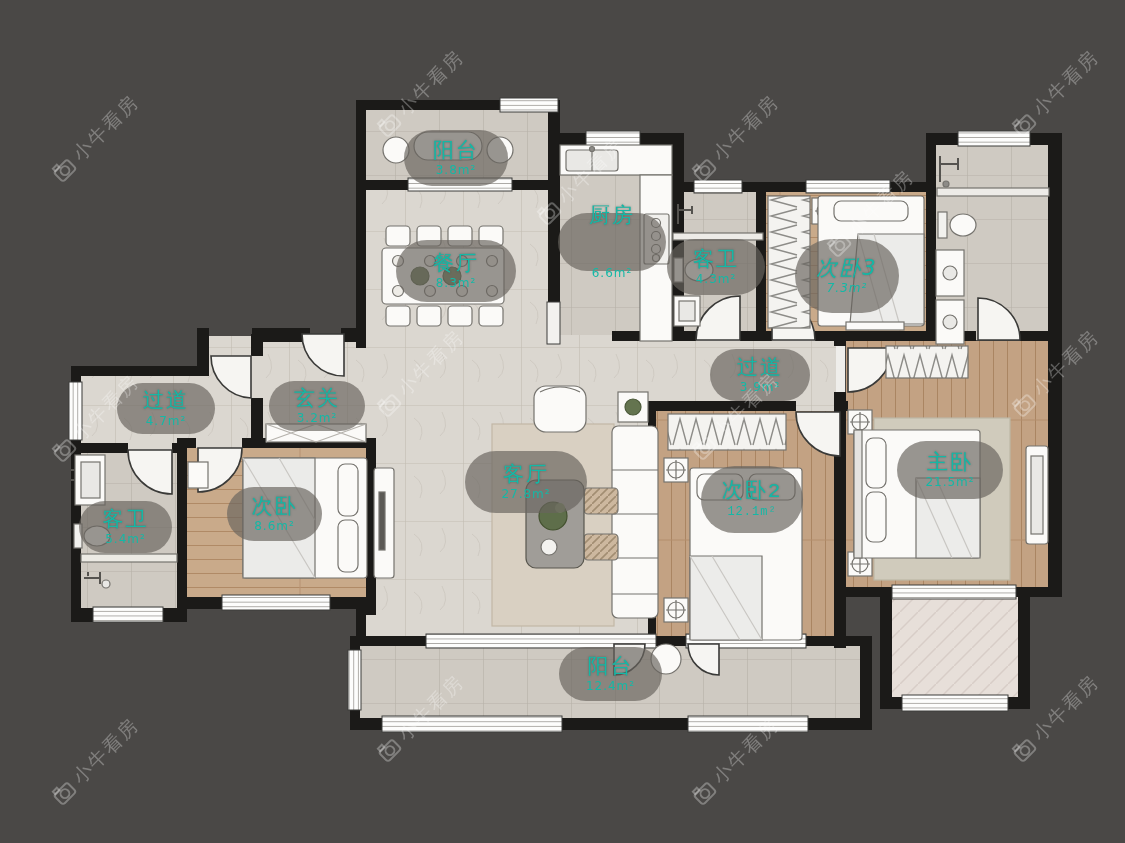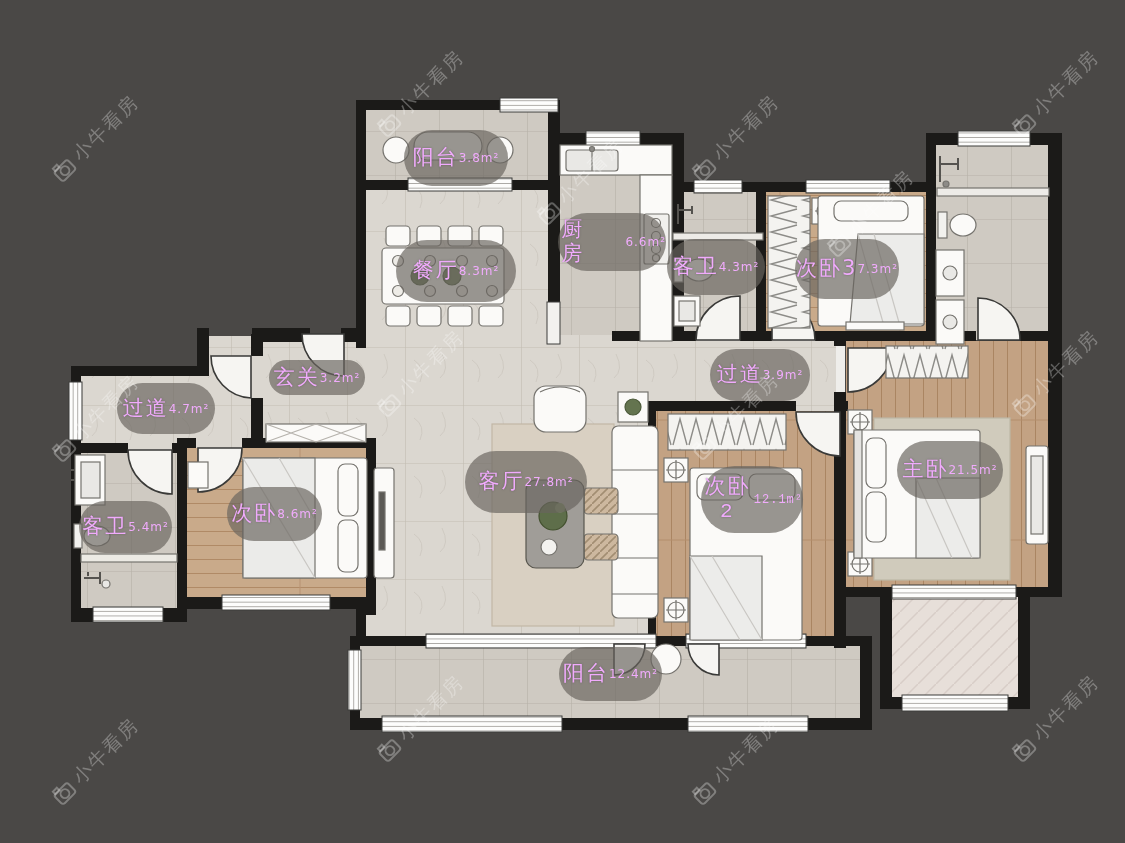--- a/index.html
+++ b/index.html
@@ -1,32 +1,32 @@
 <!DOCTYPE html>
 <html><head>
 <meta charset="utf-8">
 <style>
   html,body{margin:0;padding:0;background:#4a4846;}
   .stage{position:relative;width:1125px;height:843px;background:#4a4846;overflow:hidden;
          font-family:"DejaVu Sans","Liberation Sans",sans-serif;}
   .plan-svg{position:absolute;left:0;top:0;}
   
-  .pill{position:absolute;display:flex;flex-direction:row;align-items:center;justify-content:center;
-        background:rgba(104,100,95,.68);border-radius:60px;color:#f0abfc;text-align:center;line-height:1.12;
+  .pill{position:absolute;display:flex;flex-direction:column;align-items:center;justify-content:center;
+        background:rgba(104,100,95,.68);border-radius:60px;color:#14b8a6;text-align:center;line-height:1.12;
         pointer-events:none;}
   .pill .rname{font-size:21px;letter-spacing:2px;font-weight:400;text-shadow:0 0 2px rgba(60,58,55,.5);}
   .pill .rarea{font-size:12px;margin-top:2px;letter-spacing:1px;}
   .rl0 {left:404px;top:130px;width:104px;height:56px;}
   .rl1 {left:396px;top:240px;width:120px;height:62px;text-align:center;}
   .rl2 {left:558px;top:213px;width:108px;height:58px;gap:38px;}
   .rl3 {left:667px;top:239px;width:98px;height:56px;}
-  .rl4 {left:795px;top:239px;width:104px;height:60px;}
+  .rl4 {left:795px;top:239px;width:104px;height:74px;font-style:italic;}
   .rl5 {left:943px;top:211px;width:94px;height:54px;}
   .rl6 {left:710px;top:349px;width:100px;height:52px;}
-  .rl7 {left:269px;top:360px;width:96px;height:35px;}
+  .rl7 {left:269px;top:381px;width:96px;height:50px;}
   .rl8 {left:117px;top:383px;width:98px;height:51px;}
   .rl9 {left:79px;top:501px;width:93px;height:52px;}
   .rl10{left:227px;top:487px;width:95px;height:54px;}
   .rl11{left:465px;top:451px;width:122px;height:62px;}
   .rl12{left:701px;top:466px;width:102px;height:67px;font-family:Liberation Mono, monospace;}
   .rl13{left:897px;top:441px;width:106px;height:58px;}
   .rl14{left:559px;top:647px;width:103px;height:54px;}
   
   .wm{position:absolute;display:flex;align-items:center;gap:6px;color:rgba(255,255,255,.30);
       font-size:19px;letter-spacing:2px;white-space:nowrap;transform:rotate(-45deg);pointer-events:none;}

